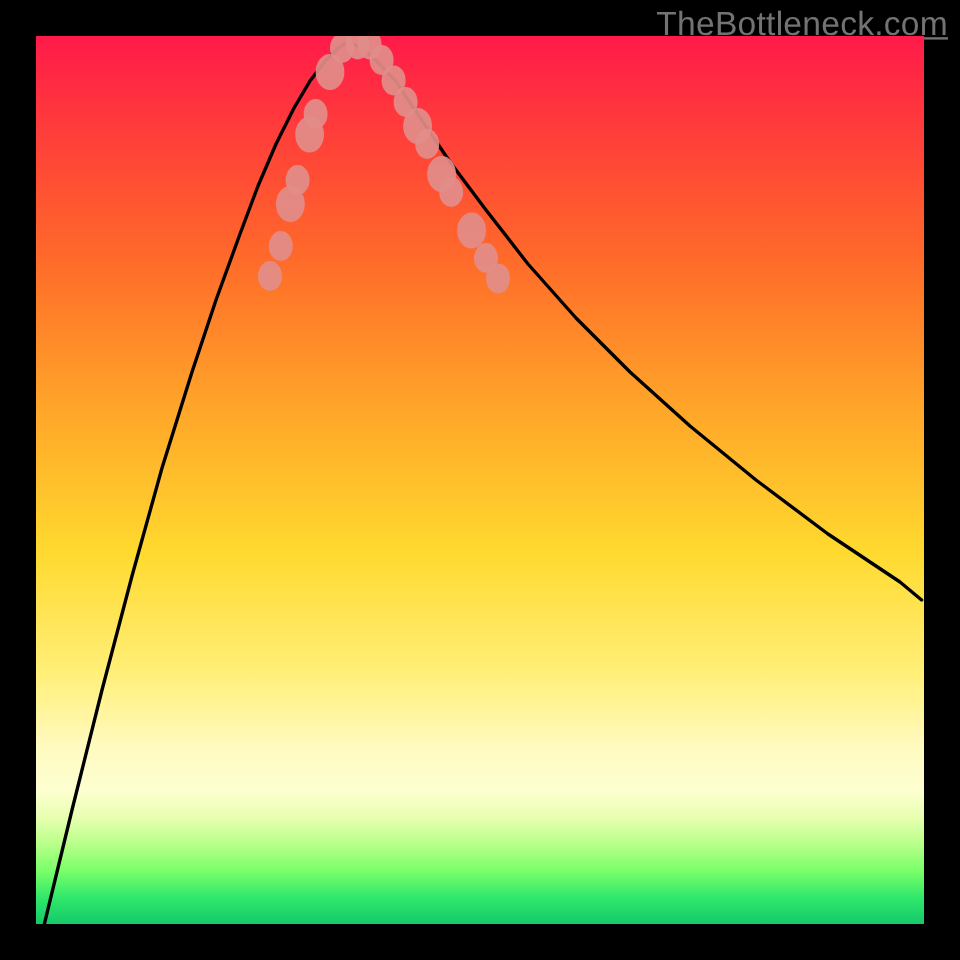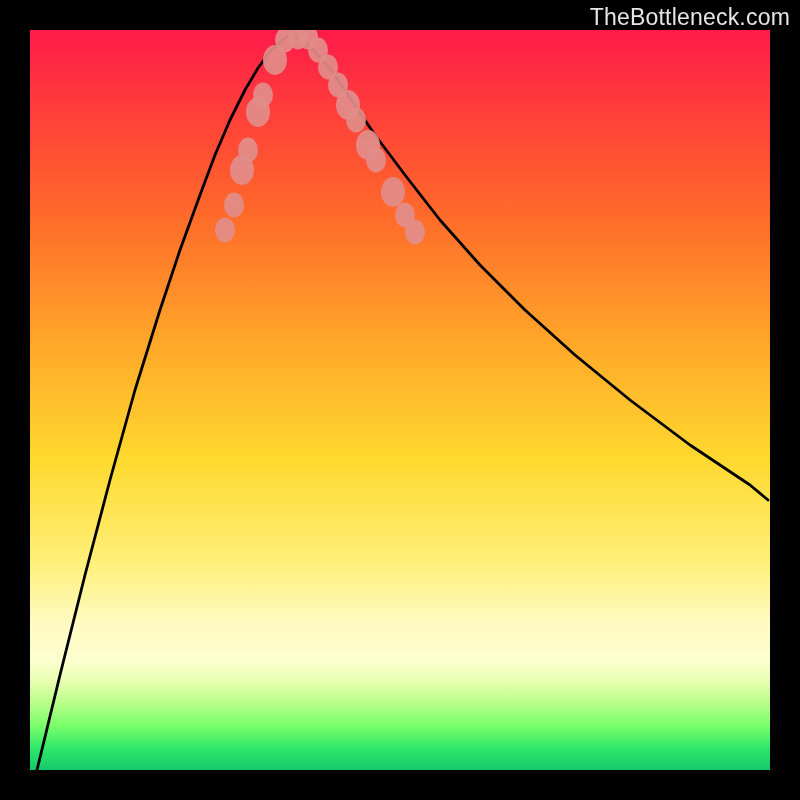--- a/index.html
+++ b/index.html
@@ -38,25 +38,26 @@
       #b8ff8a 91%,
       #7aff6a 94%,
       #31e86a 97%,
       #14c96a 100%
     );
   }
   .watermark {
     position: absolute;
     top: 4px;
     right: 10px;
-    color: #e5e5e5;
-    font-size: 23px;
+    color: #737373;
+    font-size: 28px;
     font-weight: 400;
     letter-spacing: 0.2px;
     user-select: none;
+    text-decoration: underline;
   }
   svg.curves {
     position: absolute;
     left: 0;
     top: 0;
     width: 740px;
     height: 740px;
   }
 </style>
 </head>

